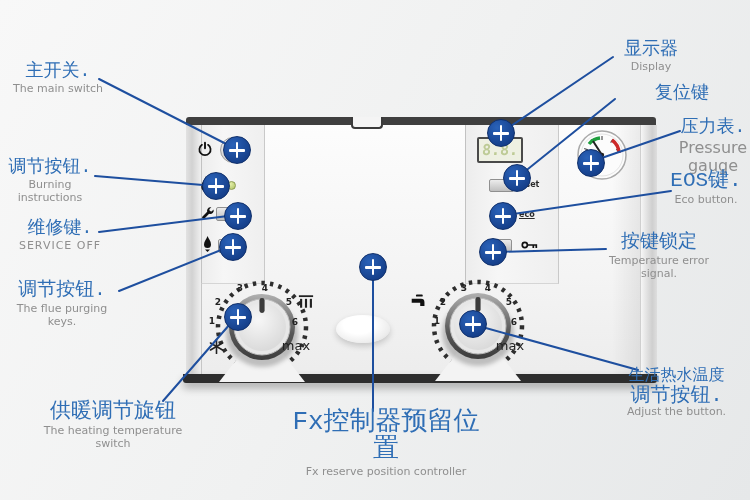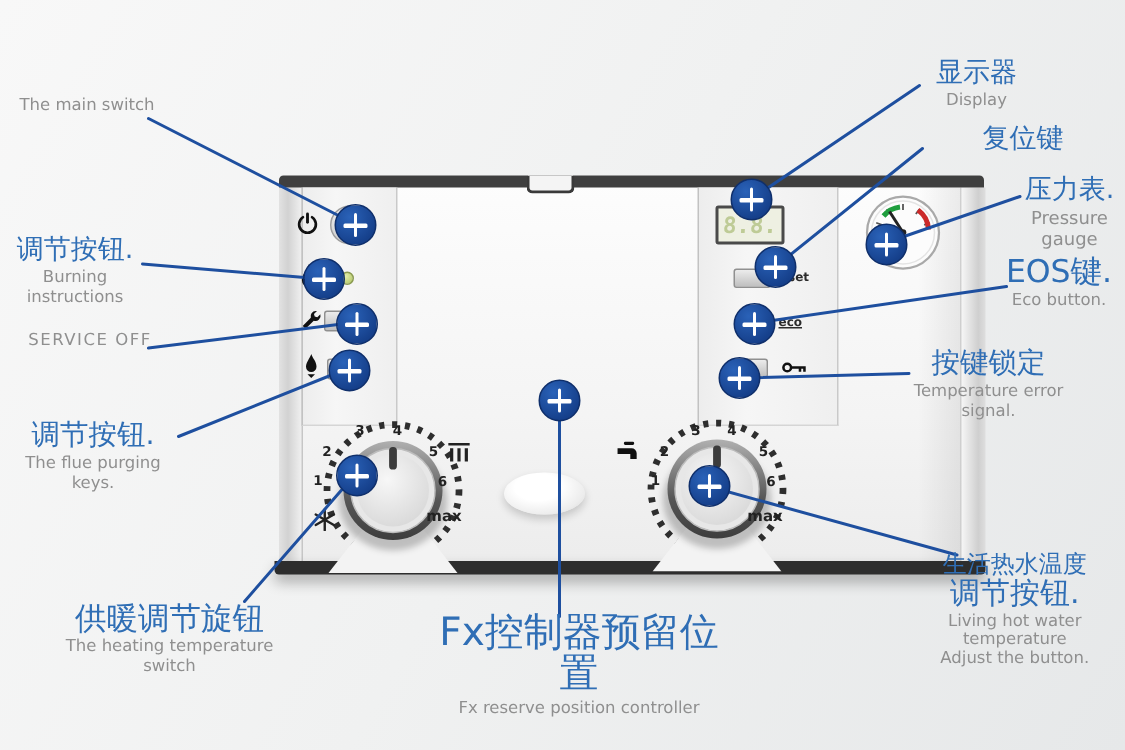--- a/index.html
+++ b/index.html
@@ -38,37 +38,37 @@
   .btn-label{font-size:8px;font-weight:bold;color:#2b2b2b;}
 
   .display-win{left:477px;top:137px;width:46px;height:26px;background:#eef0e2;
     border:2px solid #4a4a4a;border-radius:2px;box-sizing:border-box;
     display:flex;align-items:center;justify-content:center;}
   .display-digits{font-family:"DejaVu Sans Mono","Liberation Mono",monospace;
     font-size:15px;font-weight:bold;color:#becb96;transform:skewX(-4deg);letter-spacing:0px;}
 
   
   .kn{font-size:9px;font-weight:bold;color:#222;transform:translate(-50%,-50%);}
-  .kn-max{font-size:10px;font-weight:bold;color:#222;transform:translate(-50%,-50%);}
+  .kn-max{font-size:13px;font-weight:normal;color:#222;transform:translate(-50%,-50%);}
 
   .oval{left:336px;top:315px;width:54px;height:28px;border-radius:50%;
     background:radial-gradient(ellipse at 42% 35%,#ffffff 35%,#ededed 70%,#d2d2d2 100%);
     box-shadow:0 3px 6px rgba(0,0,0,.18);}
 
   
   .pm{width:28px;height:28px;border-radius:50%;
     background:radial-gradient(circle at 35% 30%,#2a62b8,#153f8a 75%);
     border:1px solid #0f2f6b;box-sizing:border-box;}
   .pm::before,.pm::after{content:"";position:absolute;background:#fff;border-radius:1px;}
   .pm::before{left:5px;top:12px;width:16px;height:2.6px;}
   .pm::after{left:11.7px;top:5px;width:2.6px;height:16px;}
 
   
   .callout{text-align:center;line-height:1.05;}
-  .zh{color:#2f6eb5;font-size:18px;}
+  .zh{color:#2f6eb5;font-size:18px;font-family:Liberation Mono, monospace;}
   .en{color:#8f8f8f;font-size:11px;margin-top:2px;line-height:1.15;}
   svg text{font-family:"DejaVu Sans","Liberation Sans",sans-serif;}
 </style>
 </head>
 <body>
 
 <div class="stage">
 
   <div class="abs device-body"></div>
   <div class="abs left-edge"></div>
@@ -242,29 +242,31 @@
   <div class="abs pm" style="left:224px;top:303px"></div>
   <div class="abs pm" style="left:359px;top:253px"></div>
   <div class="abs pm" style="left:487px;top:119px"></div>
   <div class="abs pm" style="left:503px;top:164px"></div>
   <div class="abs pm" style="left:489px;top:202px"></div>
   <div class="abs pm" style="left:479px;top:238px"></div>
   <div class="abs pm" style="left:577px;top:149px"></div>
   <div class="abs pm" style="left:459px;top:310px"></div>
 
   <div class="abs callout" style="left:8px;top:62px;width:100px">
+    <div class="zh">主开关.</div>
     <div class="en">The main switch</div>
   </div>
 
   <div class="abs callout" style="left:0px;top:158px;width:100px">
     <div class="zh">调节按钮.</div>
     <div class="en">Burning instructions</div>
   </div>
 
   <div class="abs callout" style="left:18px;top:219px;width:84px">
+    <div class="zh">维修键.</div>
     <div class="en" style="letter-spacing:1px">SERVICE OFF</div>
   </div>
 
   <div class="abs callout" style="left:4px;top:281px;width:116px">
     <div class="zh" style="font-size:19px">调节按钮.</div>
     <div class="en">The flue purging keys.</div>
   </div>
 
   <div class="abs callout" style="left:38px;top:401px;width:150px">
     <div class="zh" style="font-size:21px">供暖调节旋钮</div>
@@ -280,33 +282,32 @@
     <div class="zh">显示器</div>
     <div class="en">Display</div>
   </div>
 
   <div class="abs callout" style="left:636px;top:84px;width:92px">
     <div class="zh">复位键</div>
   </div>
 
   <div class="abs callout" style="left:676px;top:118px;width:74px">
     <div class="zh">压力表.</div>
-    <div class="en" style="font-size:12px">Pressure gauge</div>
+    <div class="en" style="font-size:16px">Pressure gauge</div>
   </div>
 
   <div class="abs callout" style="left:662px;top:170px;width:88px">
     <div class="zh" style="font-size:21px">EOS键.</div>
     <div class="en">Eco button.</div>
   </div>
 
   <div class="abs callout" style="left:600px;top:233px;width:118px">
     <div class="zh" style="font-size:19px">按键锁定</div>
     <div class="en">Temperature error signal.</div>
   </div>
 
   <div class="abs callout" style="left:605px;top:368px;width:143px">
     <div class="zh" style="font-size:16px">生活热水温度</div>
     <div class="zh" style="font-size:20px">调节按钮.</div>
-    <div class="en">Living hot water temperature</div>
     <div class="en" style="margin-top:0">Adjust the button.</div>
   </div>
 
 </div>
 
 </body></html>

